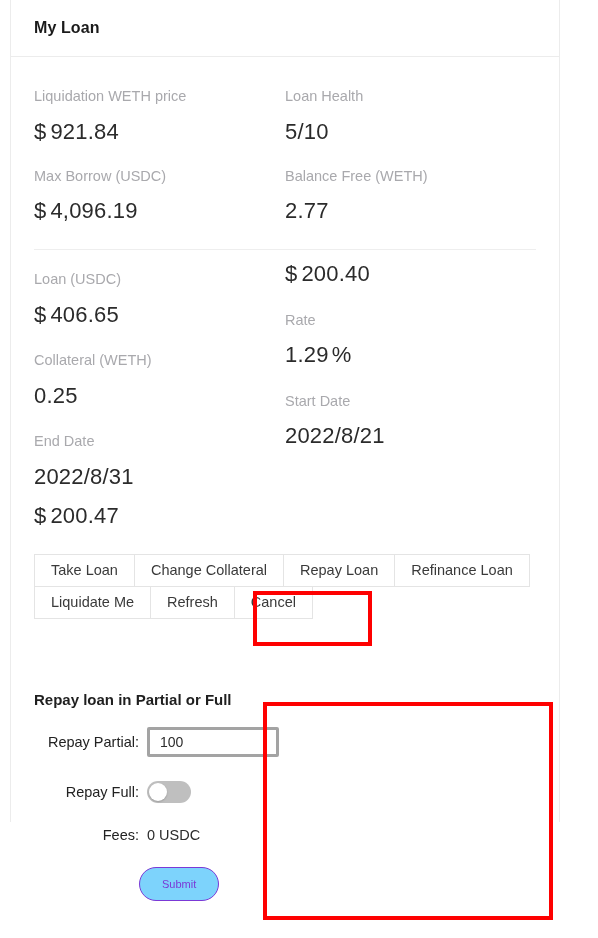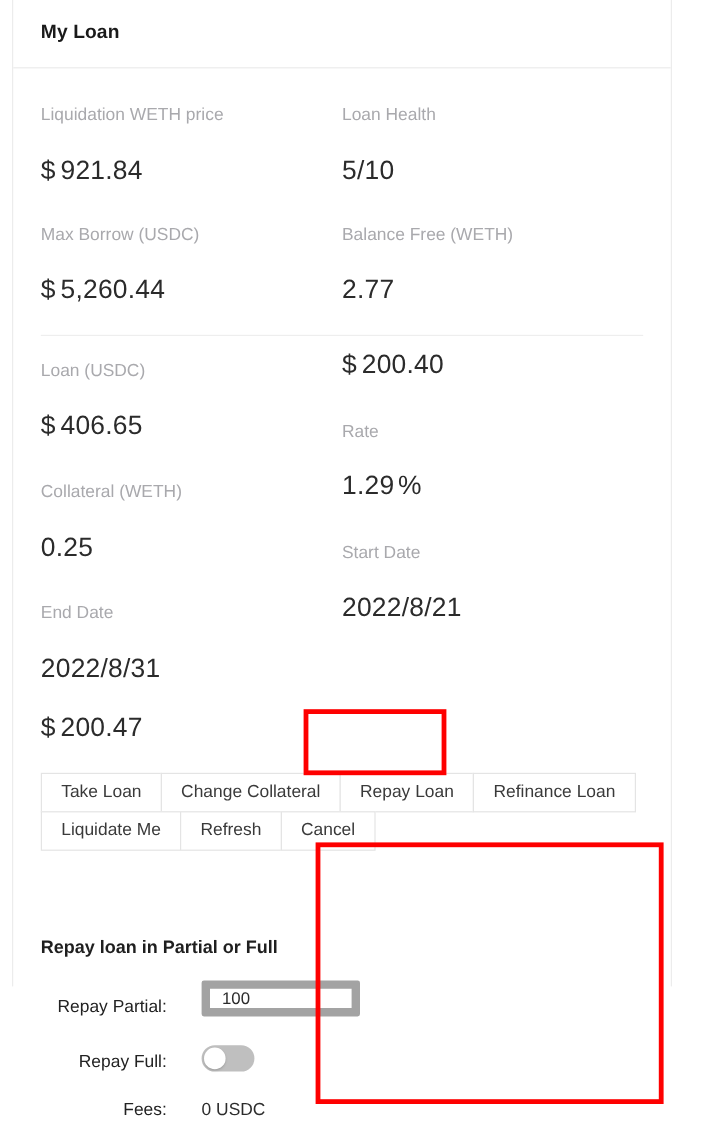--- a/index.html
+++ b/index.html
@@ -44,21 +44,21 @@
   }
 
   .card-body {
     padding: 0 23px;
   }
 
   
   .stats {
     display: grid;
     grid-template-columns: 251px 1fr;
-    row-gap: 14px;
+    row-gap: 4px;
   }
   .stat-label {
     font-size: 14.5px;
     color: #a9a9ad;
     font-weight: 400;
     line-height: 1;
     padding-top: 22px;
   }
   .stat-value {
     font-size: 22px;
@@ -118,36 +118,35 @@
     width: 228px;
     padding-top: 22px;
     line-height: 1.2;
   }
   .form-fields {
     flex: 1;
     padding-top: 18px;
   }
   .field-row {
     display: flex;
-    align-items: flex-end;
+    align-items: center;
     margin-bottom: 24px;
-    gap: 21px;
   }
   .field-label {
     width: 105px;
     text-align: right;
     font-size: 14.5px;
     color: #222;
     padding-right: 8px;
     white-space: nowrap;
   }
   .text-input {
     width: 132px;
     height: 30px;
-    border: 7px solid #a3a3a3;
+    border: 3px solid #a3a3a3;
     border-radius: 2px;
     font-family: "Liberation Sans", sans-serif;
     font-size: 14px;
     color: #2c2c2c;
     padding: 0 10px;
     box-sizing: border-box;
     outline: none;
     background: #fff;
   }
   .toggle {
@@ -225,21 +224,21 @@
 
   <div class="card-body">
 
     <div class="stats group-a">
       <div class="stat-label">Liquidation WETH price</div>
       <div class="stat-label">Loan Health</div>
       <div class="stat-value"><span class="cur">$</span><span>921.84</span></div>
       <div class="stat-value"><span>5/10</span></div>
       <div class="stat-label">Max Borrow (USDC)</div>
       <div class="stat-label">Balance Free (WETH)</div>
-      <div class="stat-value"><span class="cur">$</span><span>5,260.44</span></div>
+      <div class="stat-value"><span class="cur">$</span><span>4,096.19</span></div>
       <div class="stat-value"><span>2.77</span></div>
     </div>
 
     <div class="divider"></div>
 
     <div class="stats">
       <div class="stat-label">Loan (USDC)</div>
       <div class="stat-value"><span class="cur">$</span><span>200.40</span></div>
       <div class="stat-value"><span class="cur">$</span><span>406.65</span></div>
 

